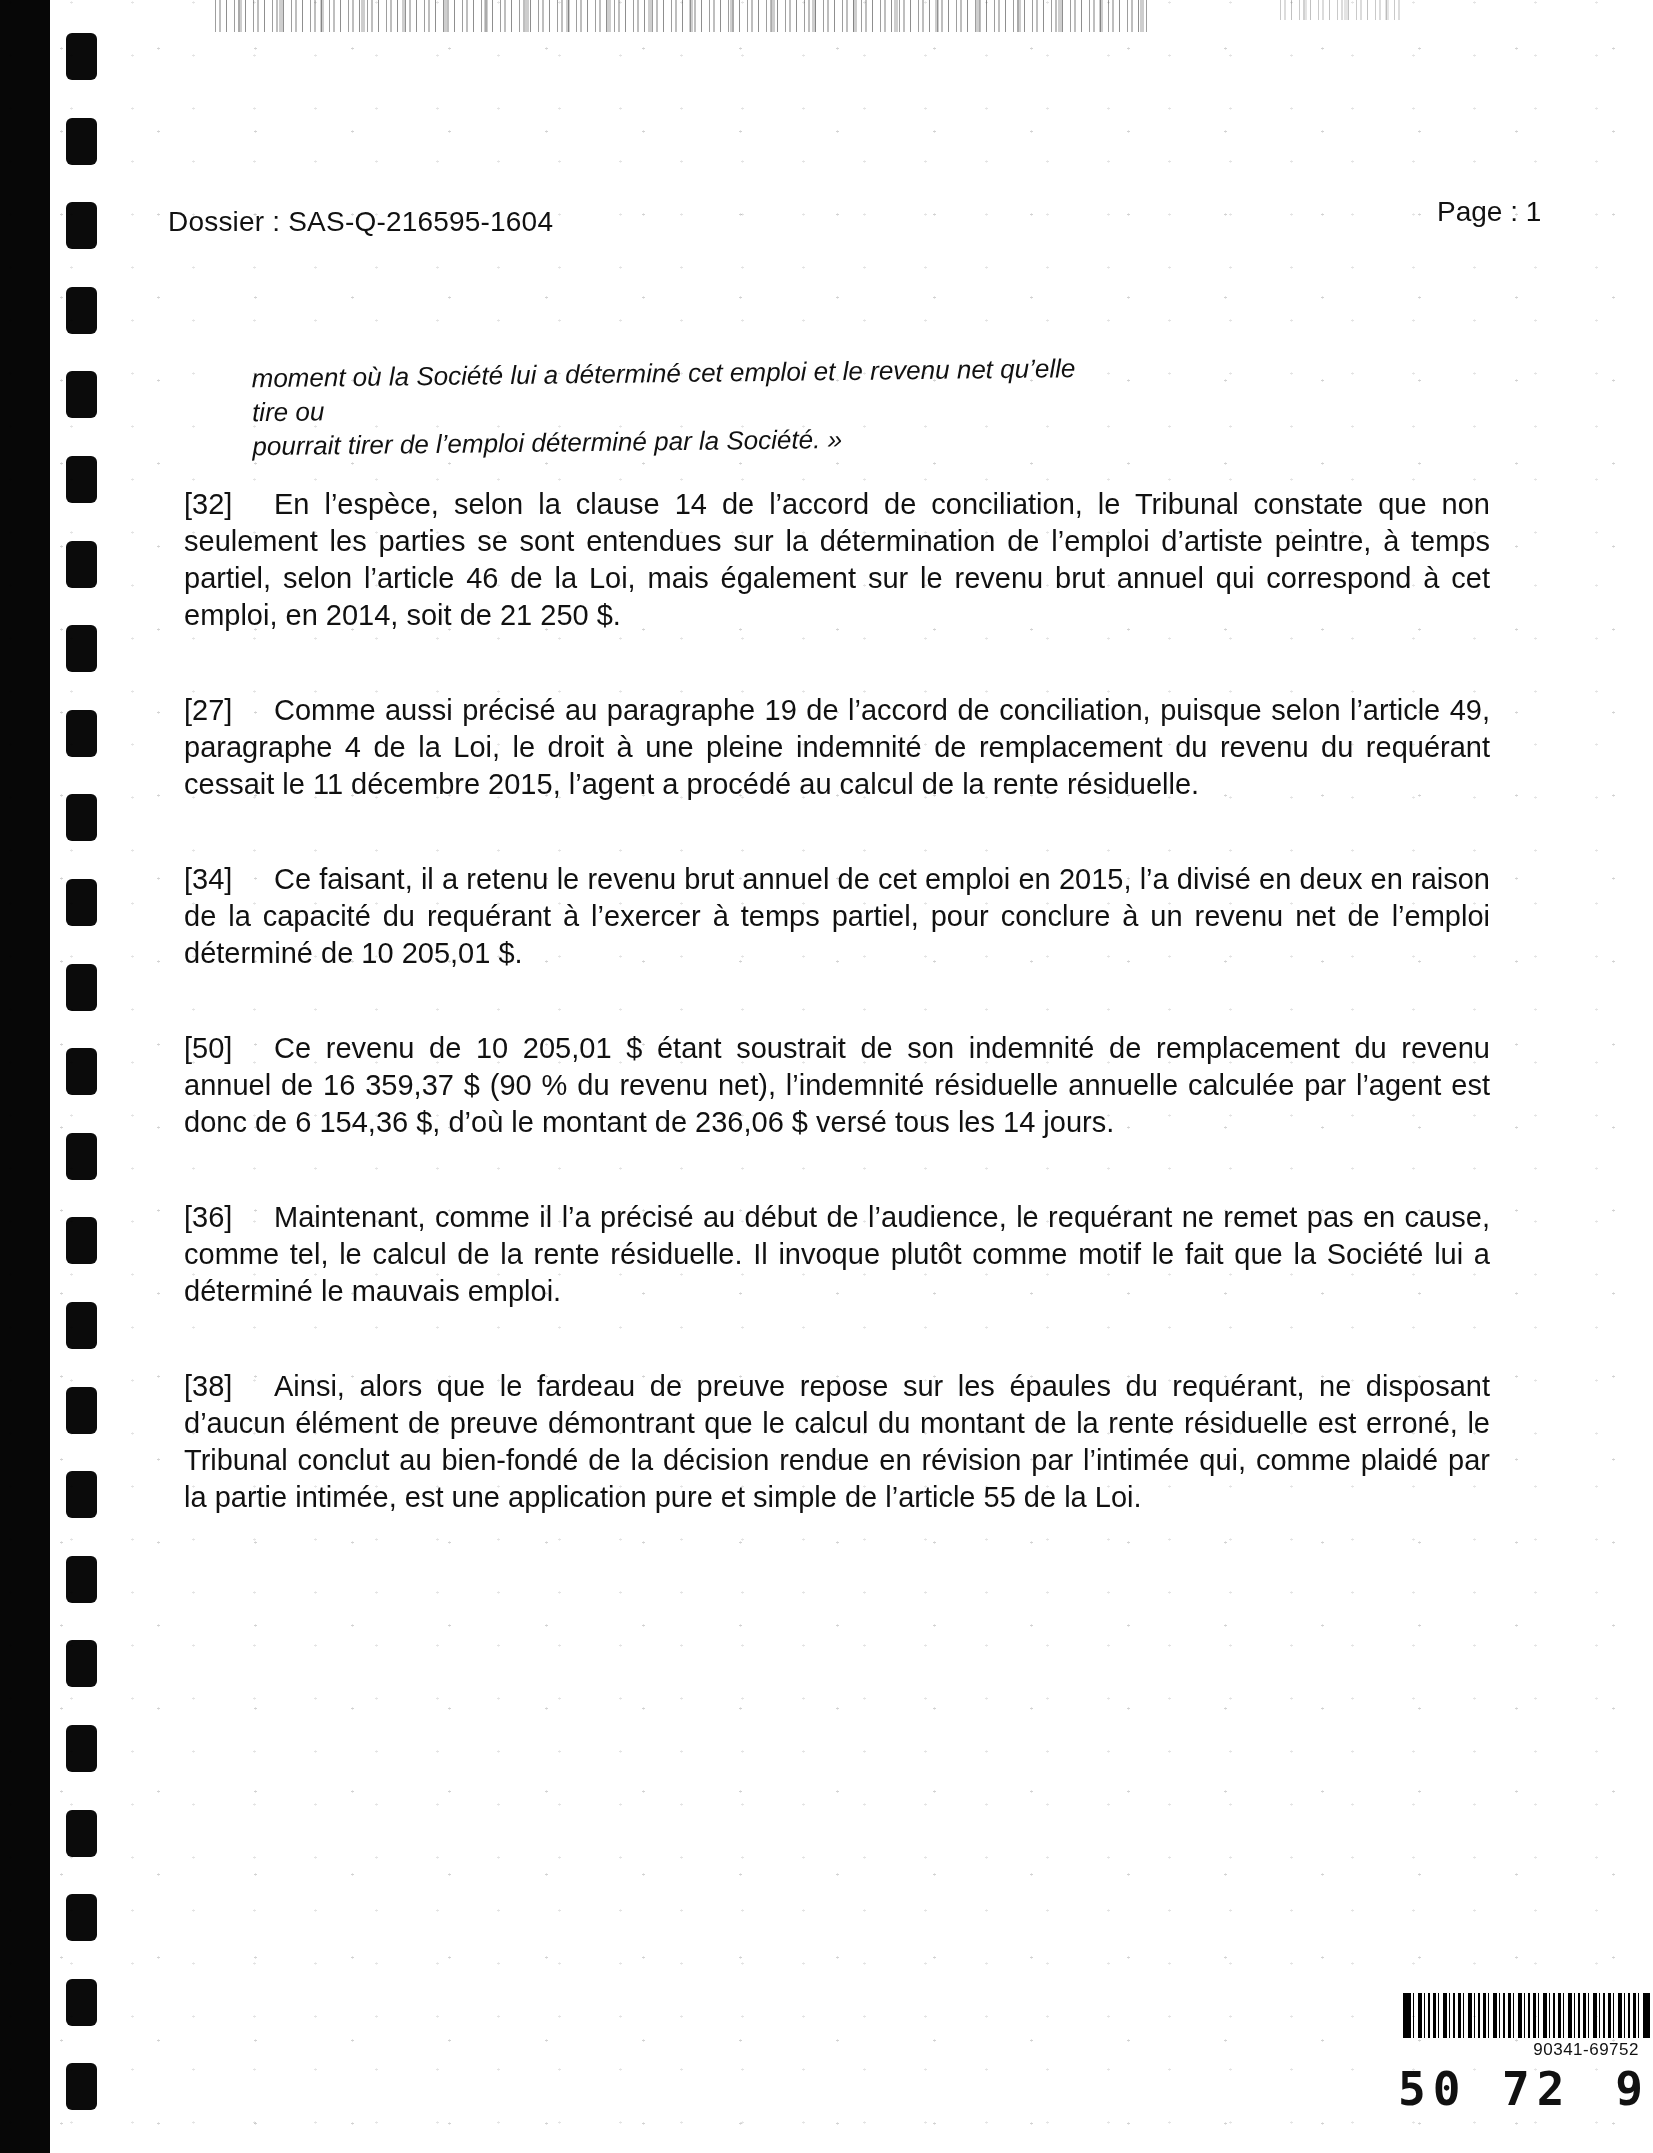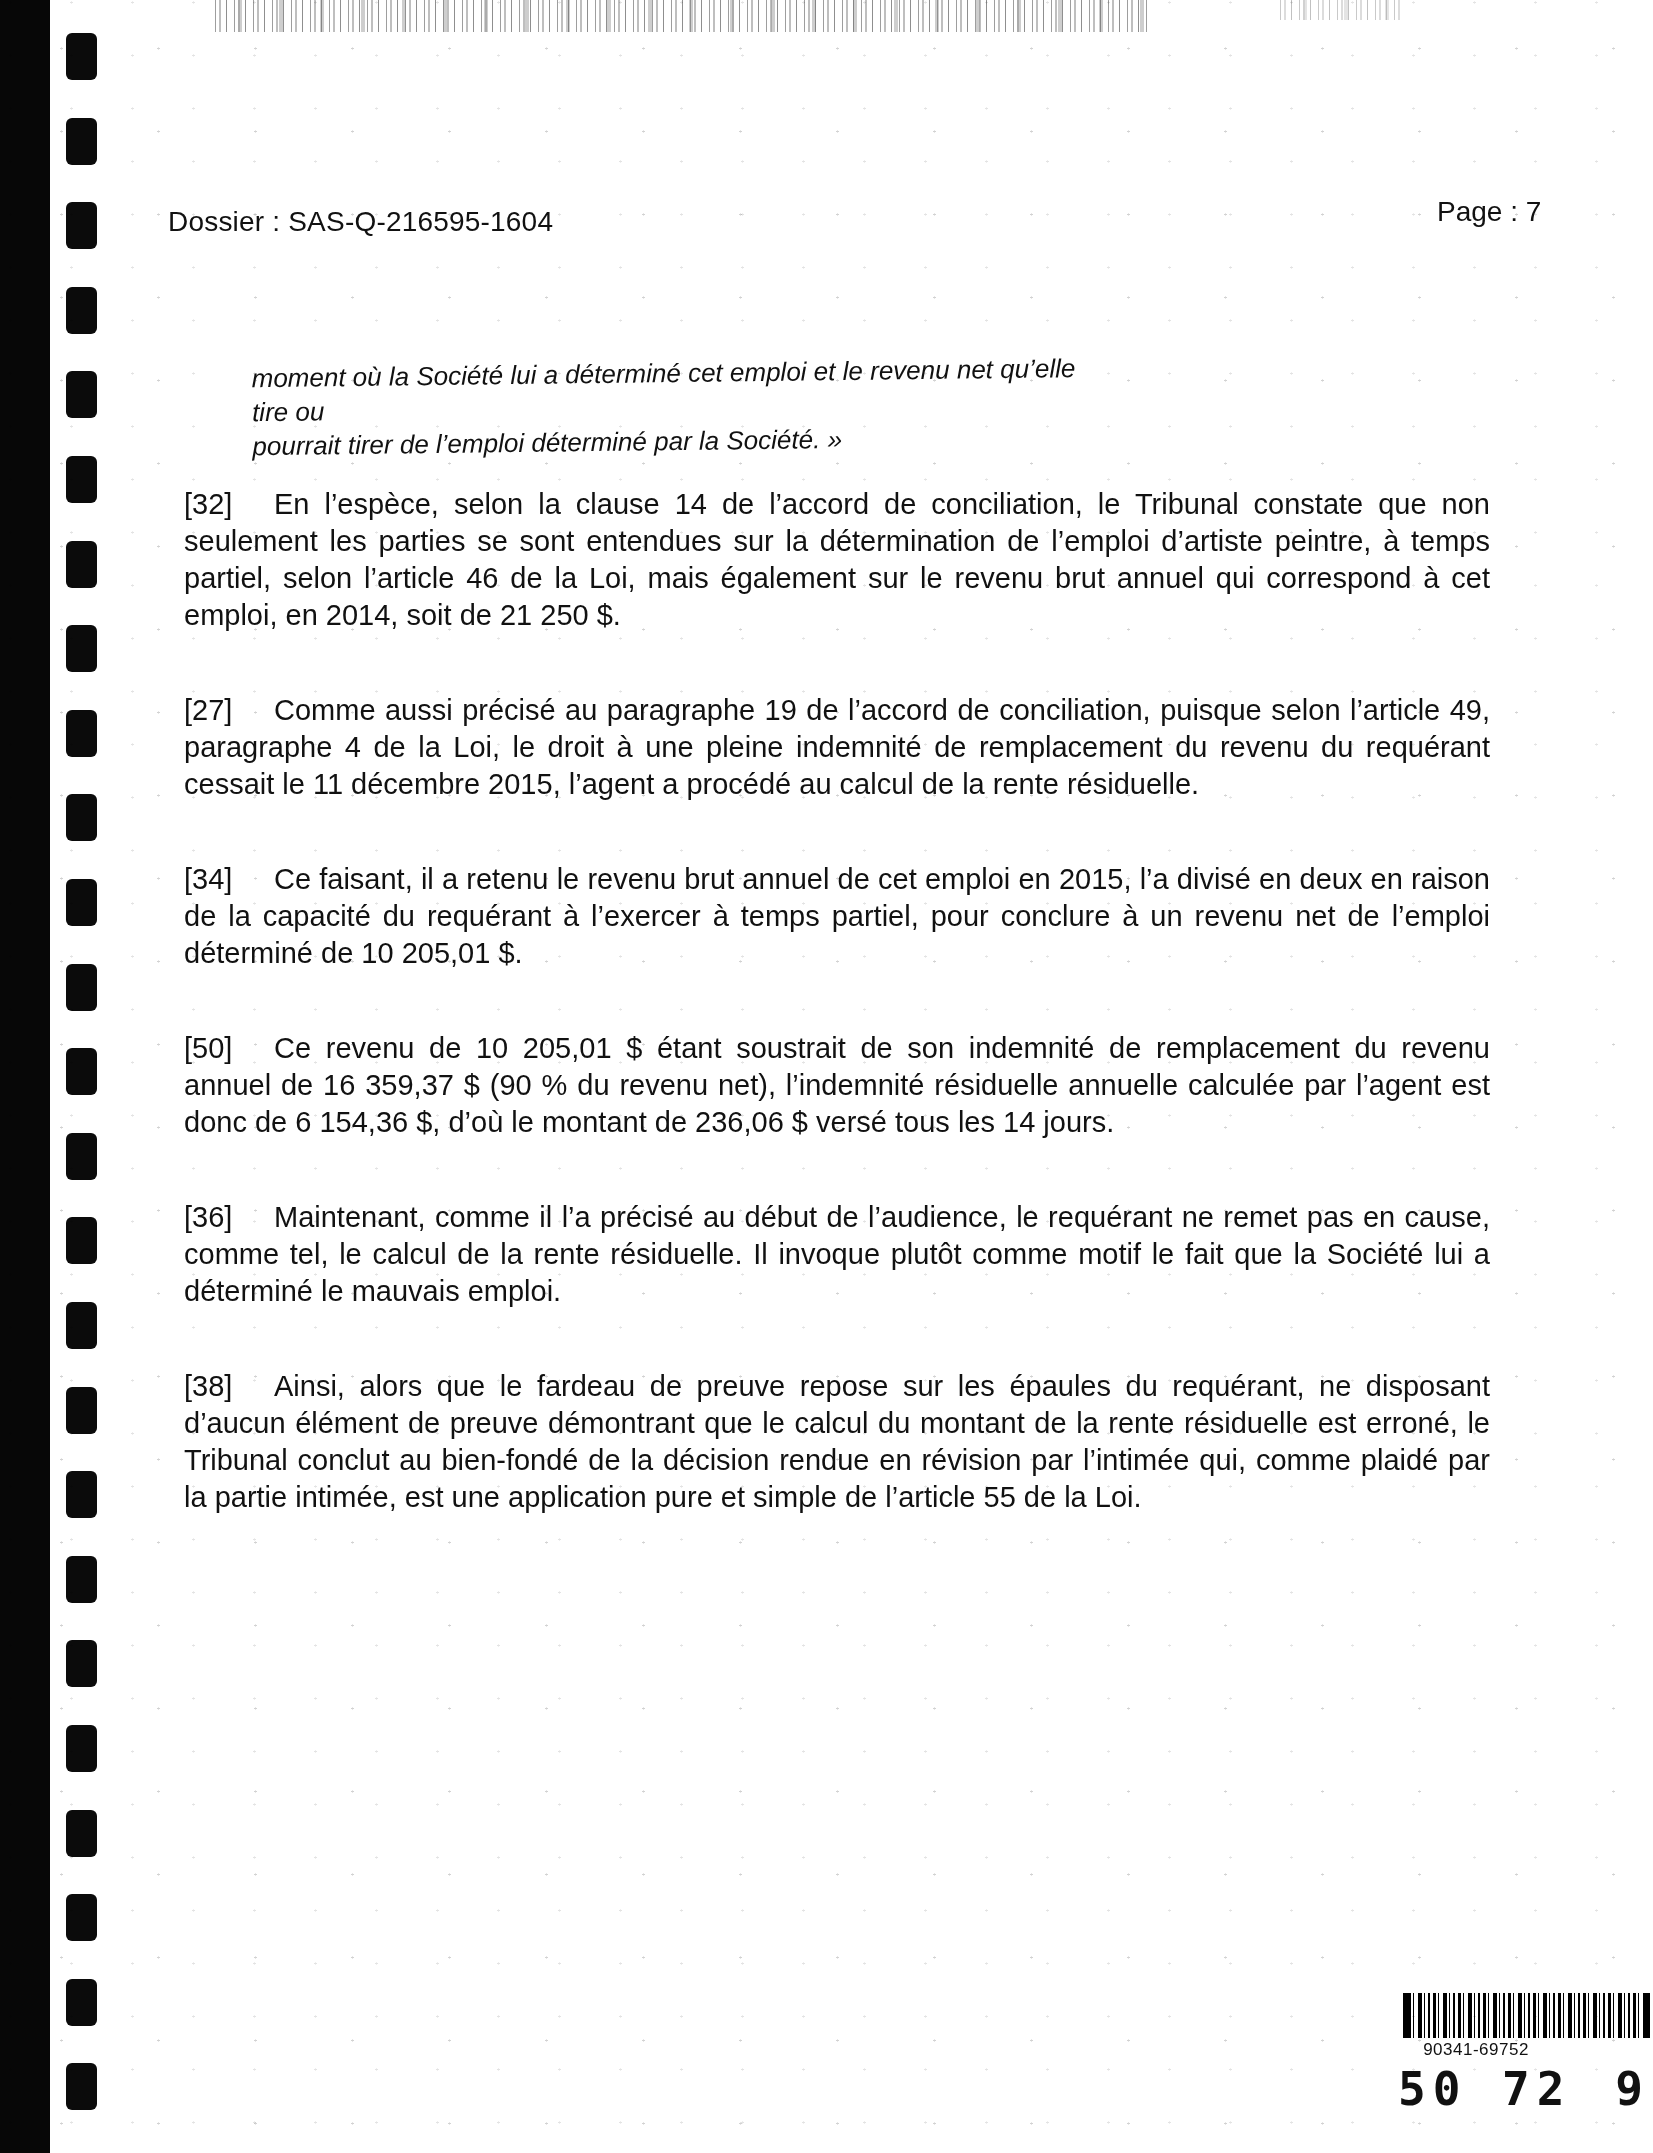--- a/index.html
+++ b/index.html
@@ -86,22 +86,22 @@
     border-left: 5px solid #000; border-right: 6px solid #000;
     background:
       repeating-linear-gradient(90deg,
         #000 0 3px, transparent 3px 5px,
         #000 5px 6px, transparent 6px 10px,
         #000 10px 14px, transparent 14px 16px,
         #000 16px 17px, transparent 17px 20px,
         #000 20px 22px, transparent 22px 25px);
   }
   .barcode-number {
-    position: absolute; left: 1358px; top: 2040px; width: 236px;
-    text-align: center; font-size: 17px; letter-spacing: .5px;
+    position: absolute; left: 1403px; top: 2040px; width: 236px;
+    text-align: right; font-size: 17px; letter-spacing: .5px;
   }
   .stamp {
     position: absolute; left: 1398px; top: 2062px; width: 252px;
     display: flex; justify-content: space-between; align-items: flex-end;
     font-family: "DejaVu Sans Mono", monospace;
     font-weight: bold; font-size: 46px; letter-spacing: 7px;
   }
 </style>
 </head>
 <body>
@@ -134,21 +134,21 @@
       <div class="hole" style="top: 1809.6px;"></div>
       <div class="hole" style="top: 1894.2px;"></div>
       <div class="hole" style="top: 1978.8px;"></div>
       <div class="hole" style="top: 2063.4px;"></div>
     </div>
 
   <div class="noise-band noise-a"></div>
   <div class="noise-band noise-b"></div>
 
   <div class="header-dossier">Dossier : SAS-Q-216595-1604</div>
-  <div class="header-page">Page : 7</div>
+  <div class="header-page">Page : 1</div>
 
   <div class="quote">
     <div>moment où la Société lui a déterminé cet emploi et le revenu net qu’elle tire ou</div>
     <div>pourrait tirer de l’emploi déterminé par la Société. »</div>
   </div>
 
   <div class="body-paragraphs">
       <p class="para"><span class="pnum">[32]</span><span>En l’espèce, selon la clause 14 de l’accord de conciliation, le Tribunal constate que non seulement les parties se sont entendues sur la détermination de l’emploi d’artiste peintre, à temps partiel, selon l’article 46 de la Loi, mais également sur le revenu brut annuel qui correspond à cet emploi, en 2014, soit de 21 250 $.</span></p>
       <p class="para"><span class="pnum">[27]</span><span>Comme aussi précisé au paragraphe 19 de l’accord de conciliation, puisque selon l’article 49, paragraphe 4 de la Loi, le droit à une pleine indemnité de remplacement du revenu du requérant cessait le 11 décembre 2015, l’agent a procédé au calcul de la rente résiduelle.</span></p>
       <p class="para"><span class="pnum">[34]</span><span>Ce faisant, il a retenu le revenu brut annuel de cet emploi en 2015, l’a divisé en deux en raison de la capacité du requérant à l’exercer à temps partiel, pour conclure à un revenu net de l’emploi déterminé de 10 205,01 $.</span></p>

